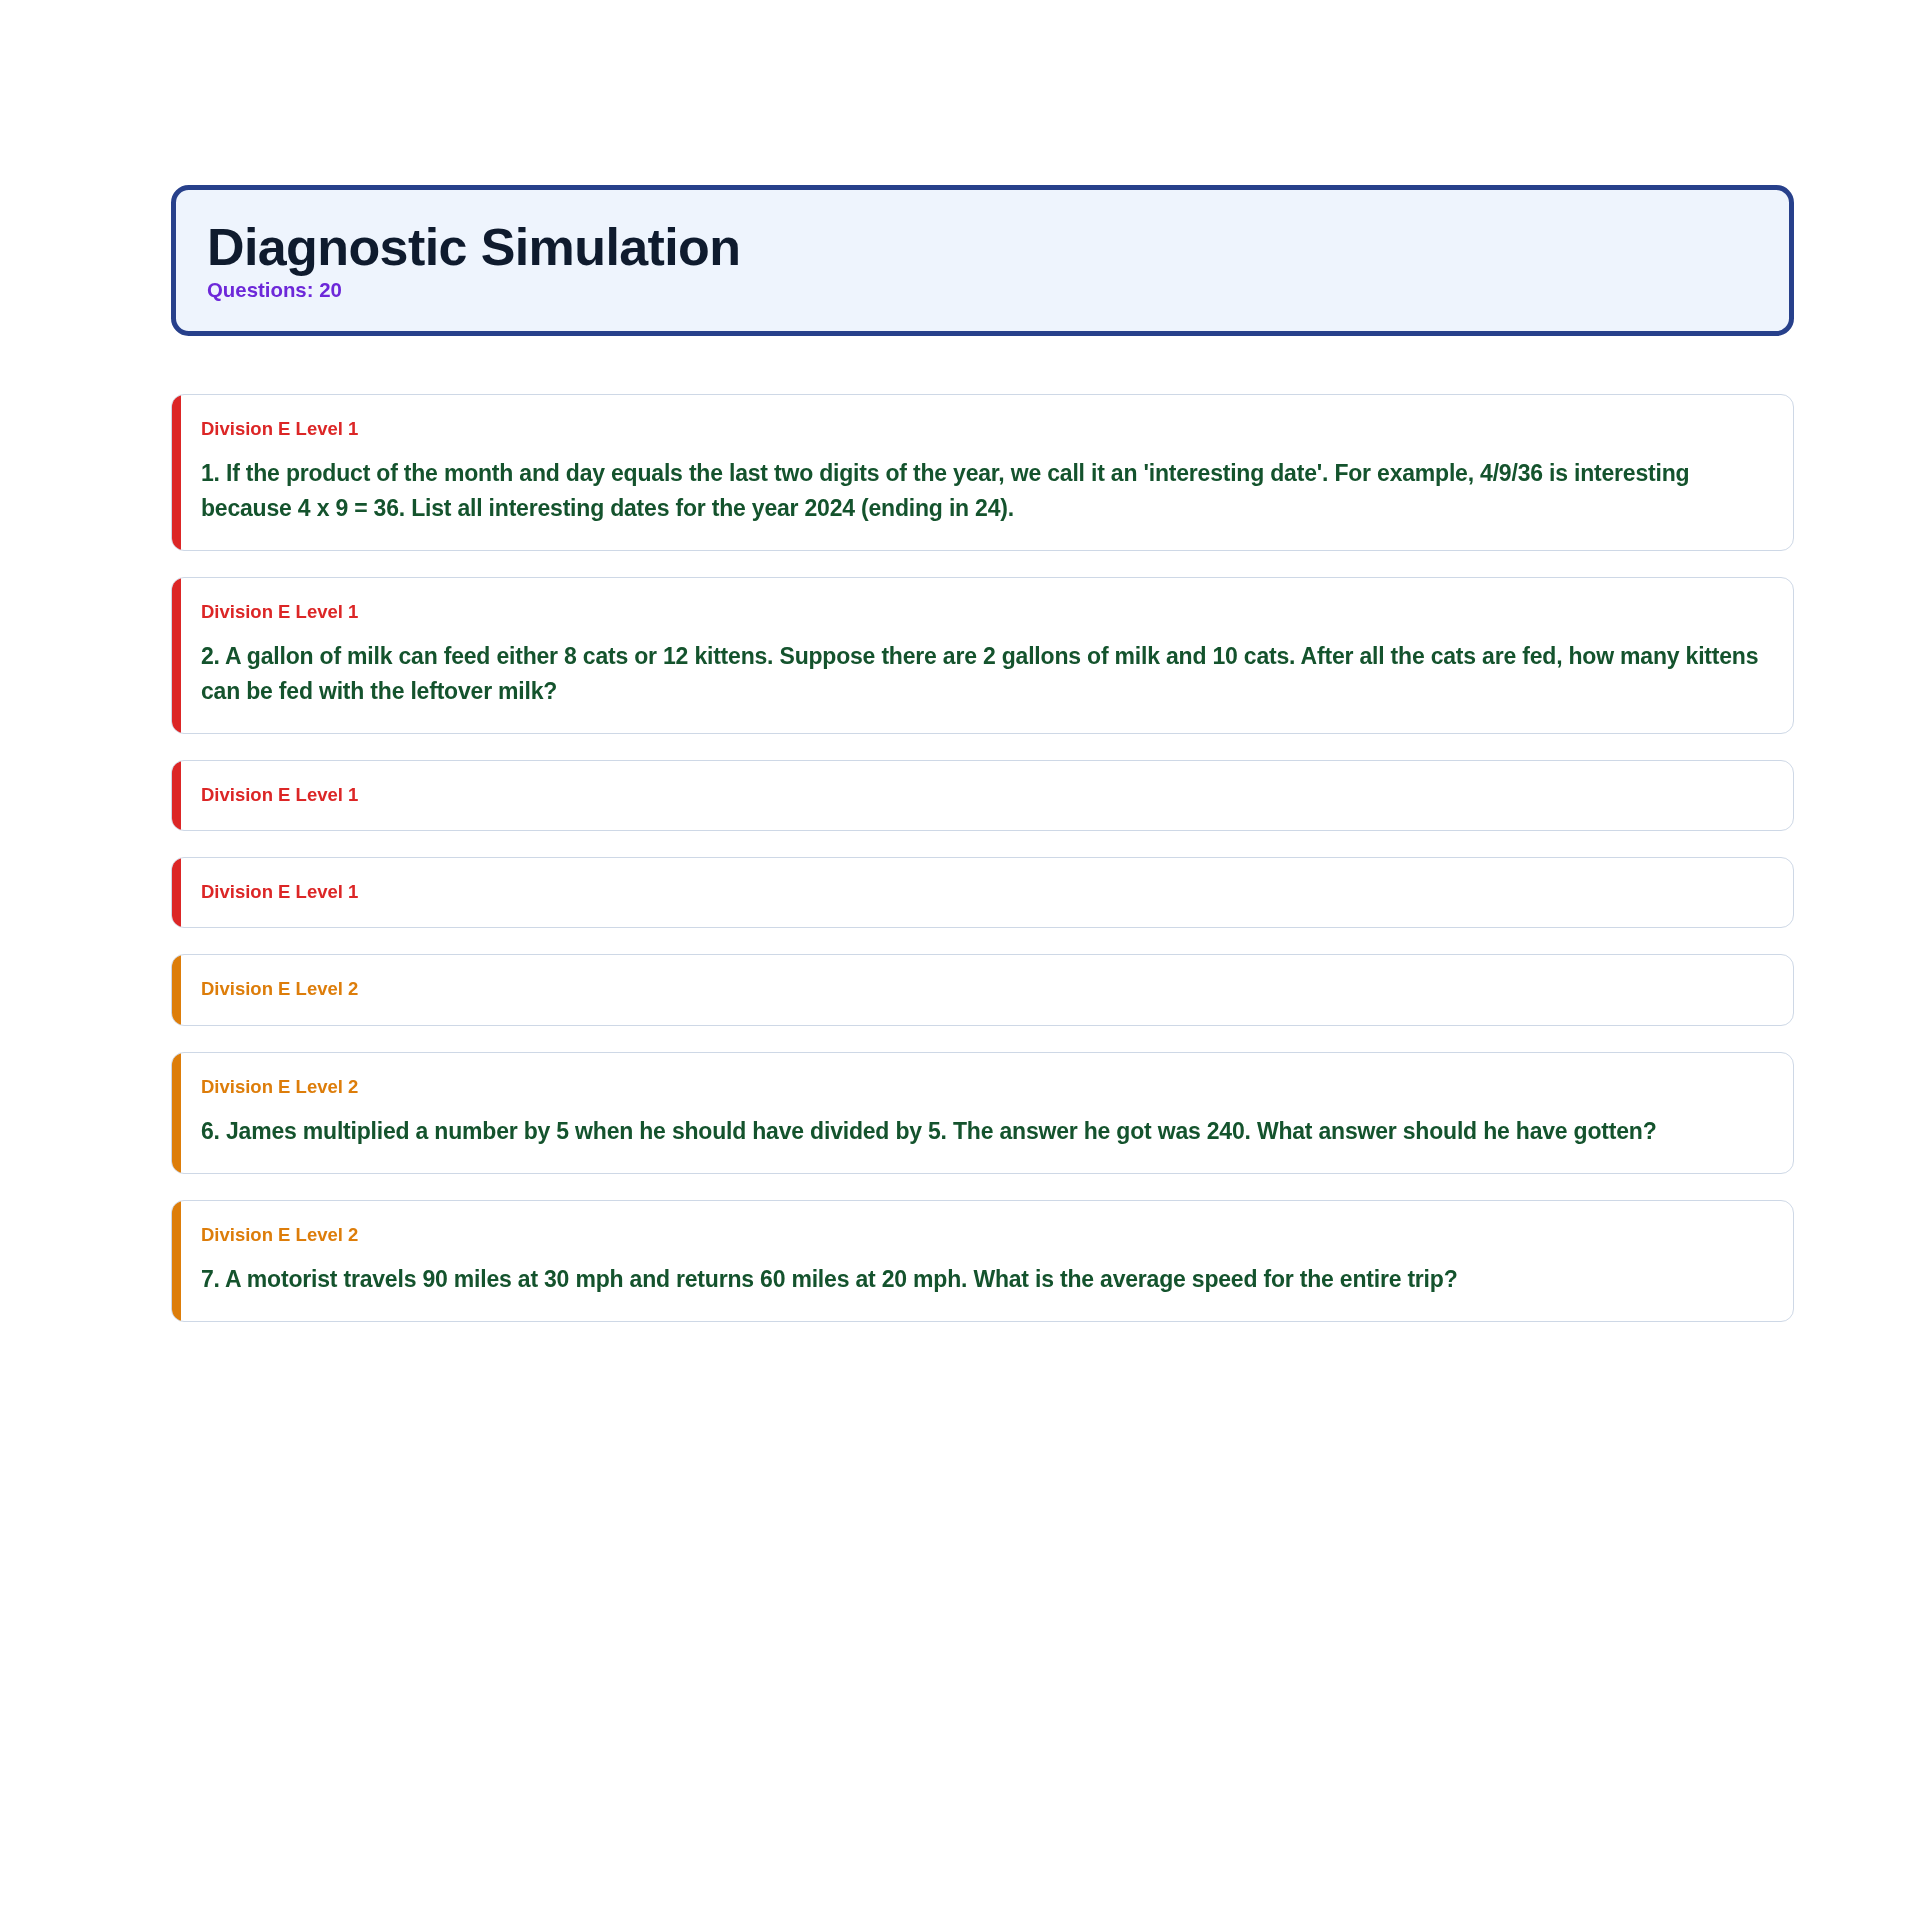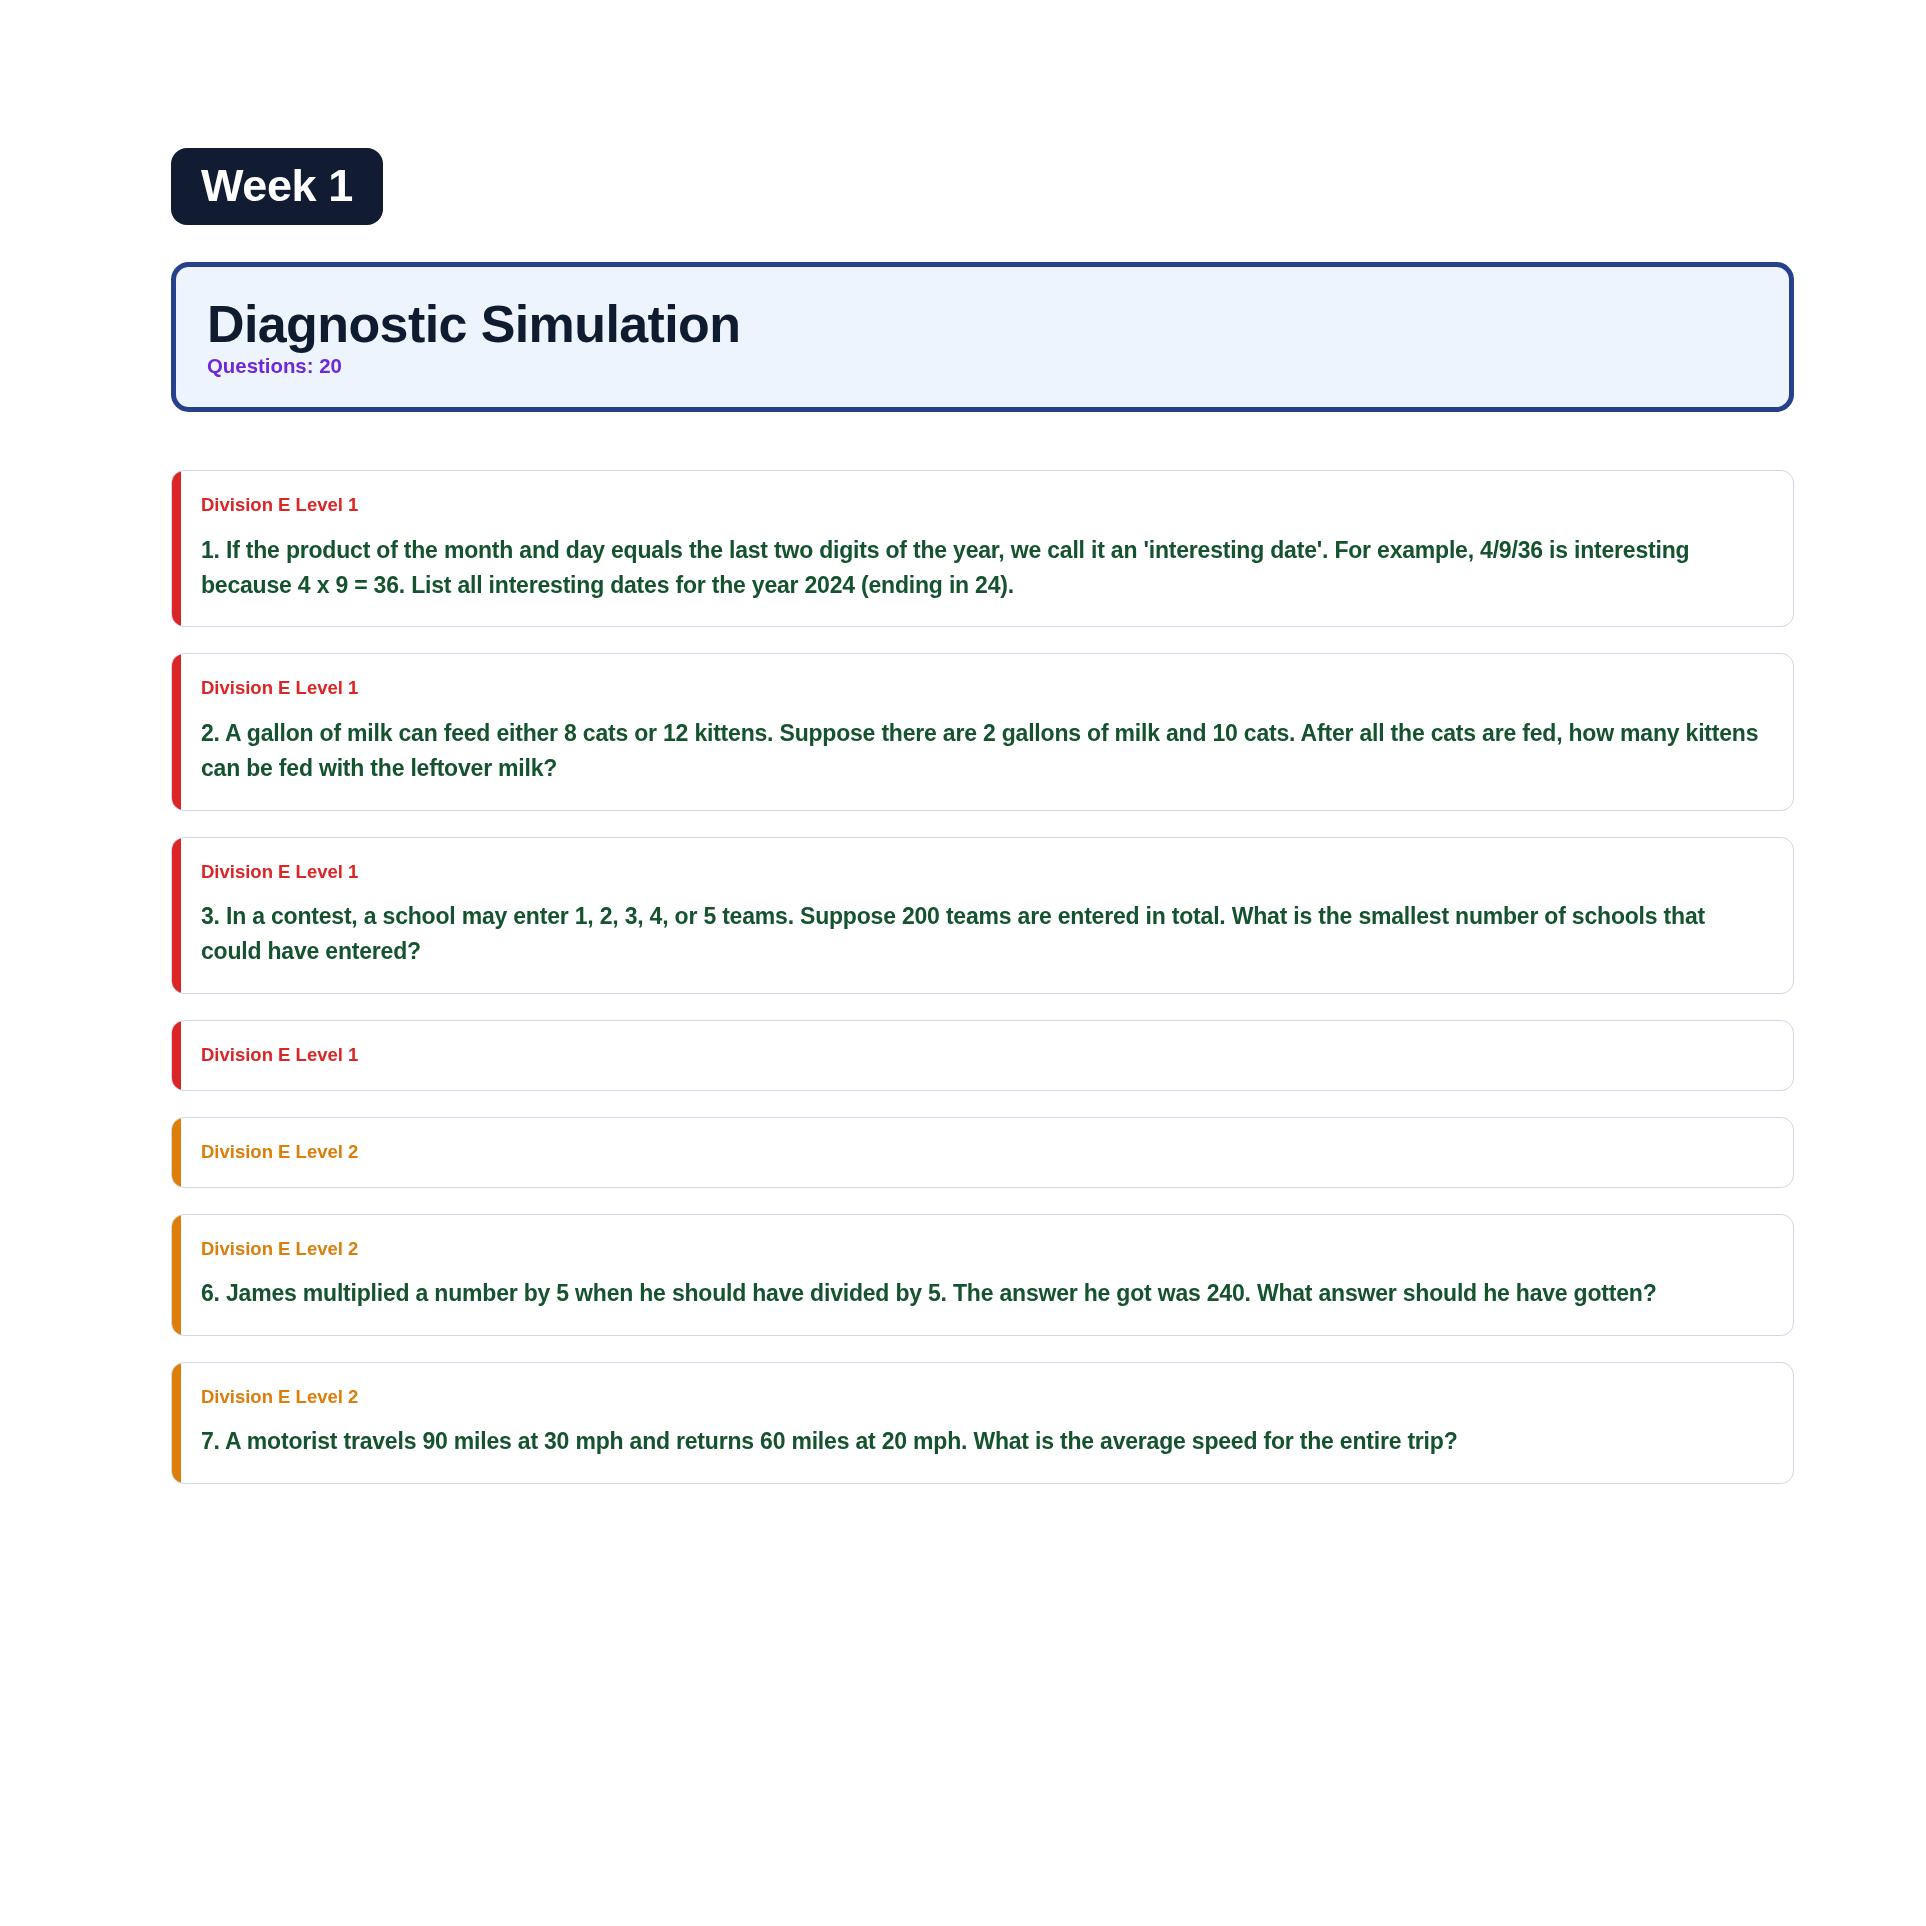--- a/index.html
+++ b/index.html
@@ -100,39 +100,37 @@
     line-height: 1.52;
     color: #14532d;
     letter-spacing: -0.2px;
   }
 </style>
 </head>
 <body>
 
 <div class="page">
 
-  <div class="week-badge">Week 1</div>
 
   <div class="header-card">
     <div class="header-title">Diagnostic Simulation</div>
     <div class="header-sub">Questions: 20</div>
   </div>
 
   <div class="q-list" id="question-list">
       <div class="q-card" style="--accent: #dc2626;">
         <div class="q-level">Division E Level 1</div>
         <div class="q-text">1.   If the product of the month and day equals the last two digits of the year, we call it an 'interesting date'. For example, 4/9/36 is interesting because 4 x 9 = 36. List all interesting dates for the year 2024 (ending in 24).</div>
       </div>
       <div class="q-card" style="--accent: #dc2626;">
         <div class="q-level">Division E Level 1</div>
         <div class="q-text">2.   A gallon of milk can feed either 8 cats or 12 kittens. Suppose there are 2 gallons of milk and 10 cats. After all the cats are fed, how many kittens can be fed with the leftover milk?</div>
       </div>
       <div class="q-card" style="--accent: #dc2626;">
         <div class="q-level">Division E Level 1</div>
-        <div class="q-text">3.   In a contest, a school may enter 1, 2, 3, 4, or 5 teams. Suppose 200 teams are entered in total. What is the smallest number of schools that could have entered?</div>
       </div>
       <div class="q-card" style="--accent: #dc2626;">
         <div class="q-level">Division E Level 1</div>
       </div>
       <div class="q-card" style="--accent: #dd7d0a;">
         <div class="q-level">Division E Level 2</div>
       </div>
       <div class="q-card" style="--accent: #dd7d0a;">
         <div class="q-level">Division E Level 2</div>
         <div class="q-text">6.   James multiplied a number by 5 when he should have divided by 5. The answer he got was 240. What answer should he have gotten?</div>

